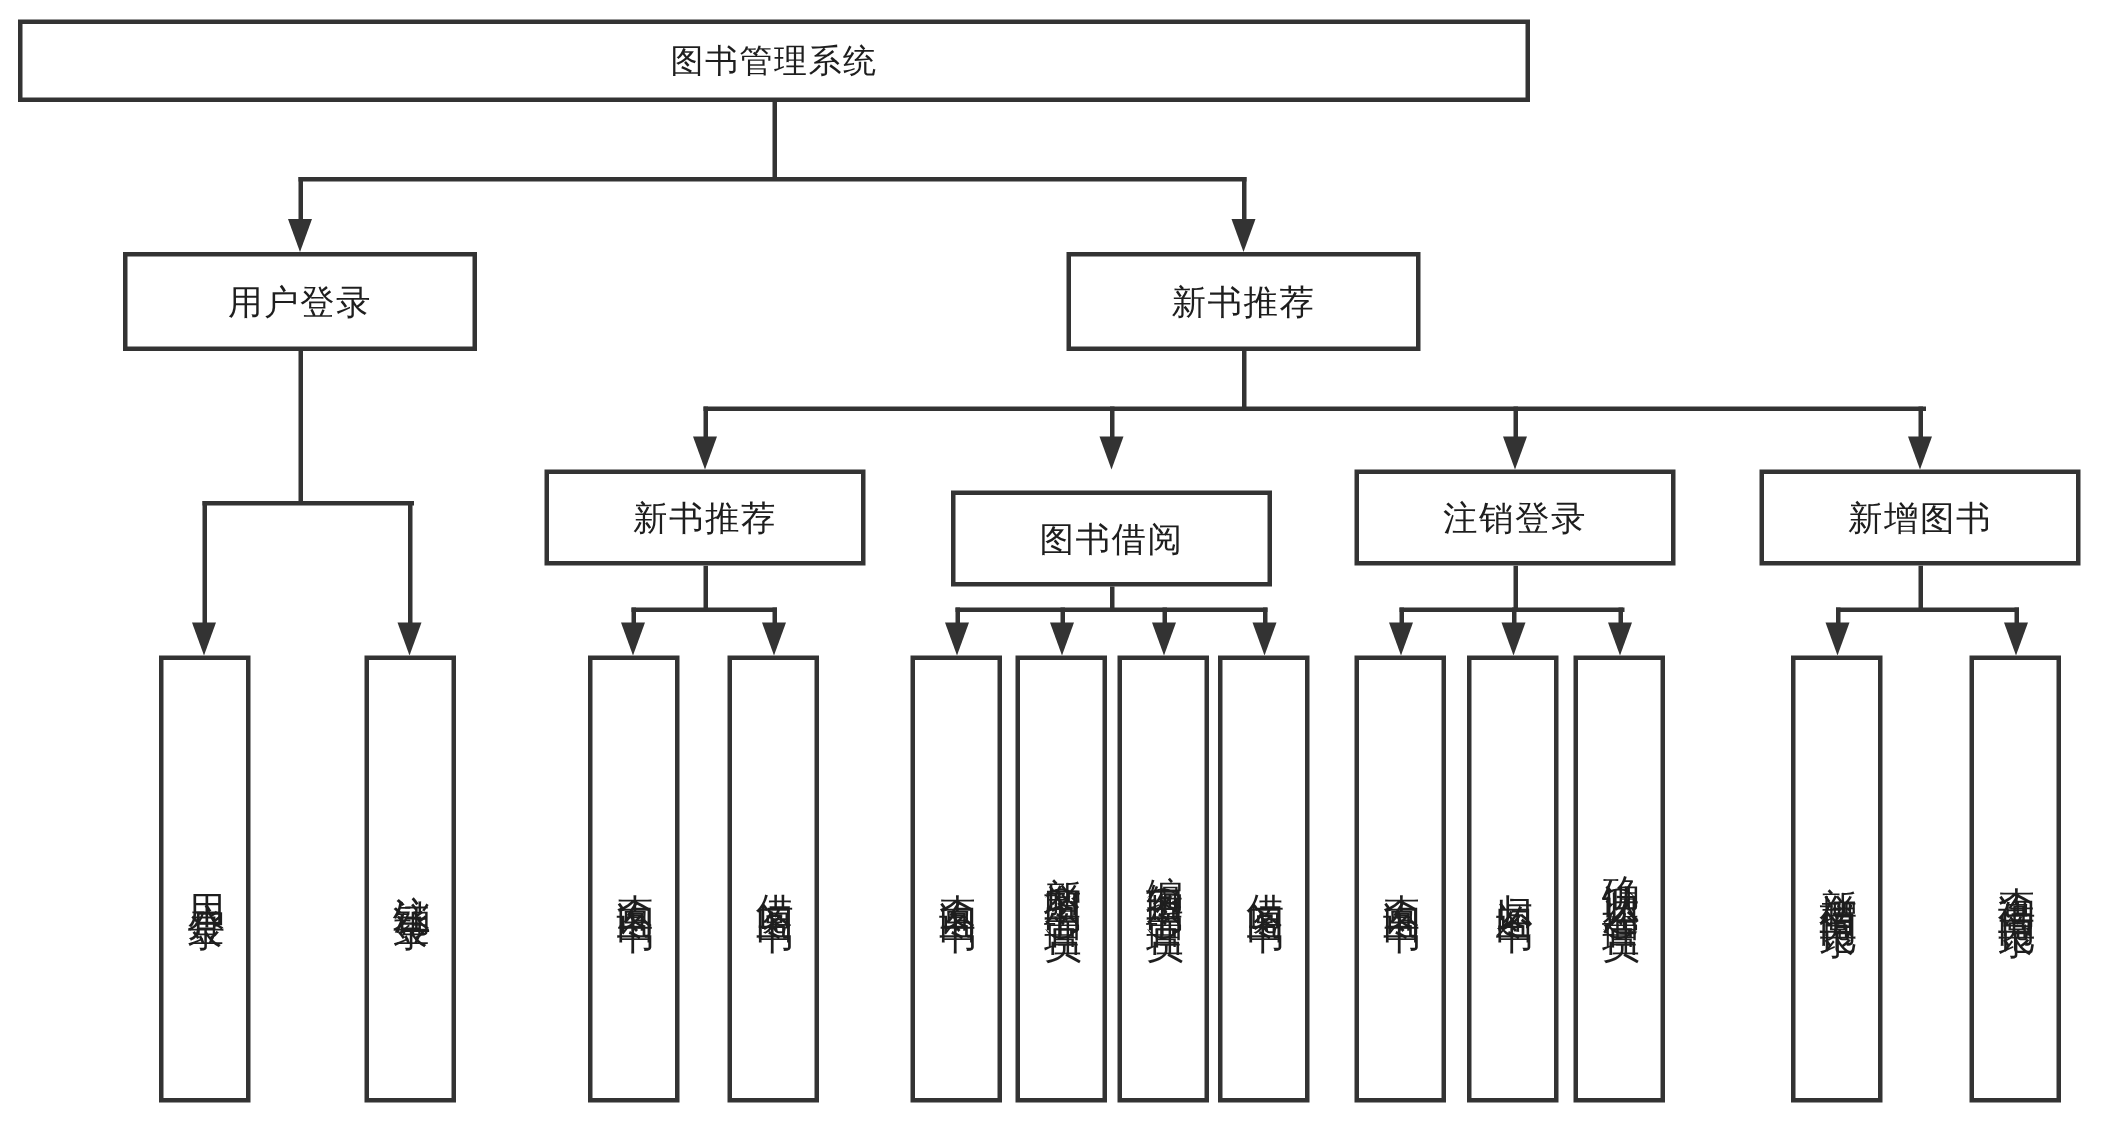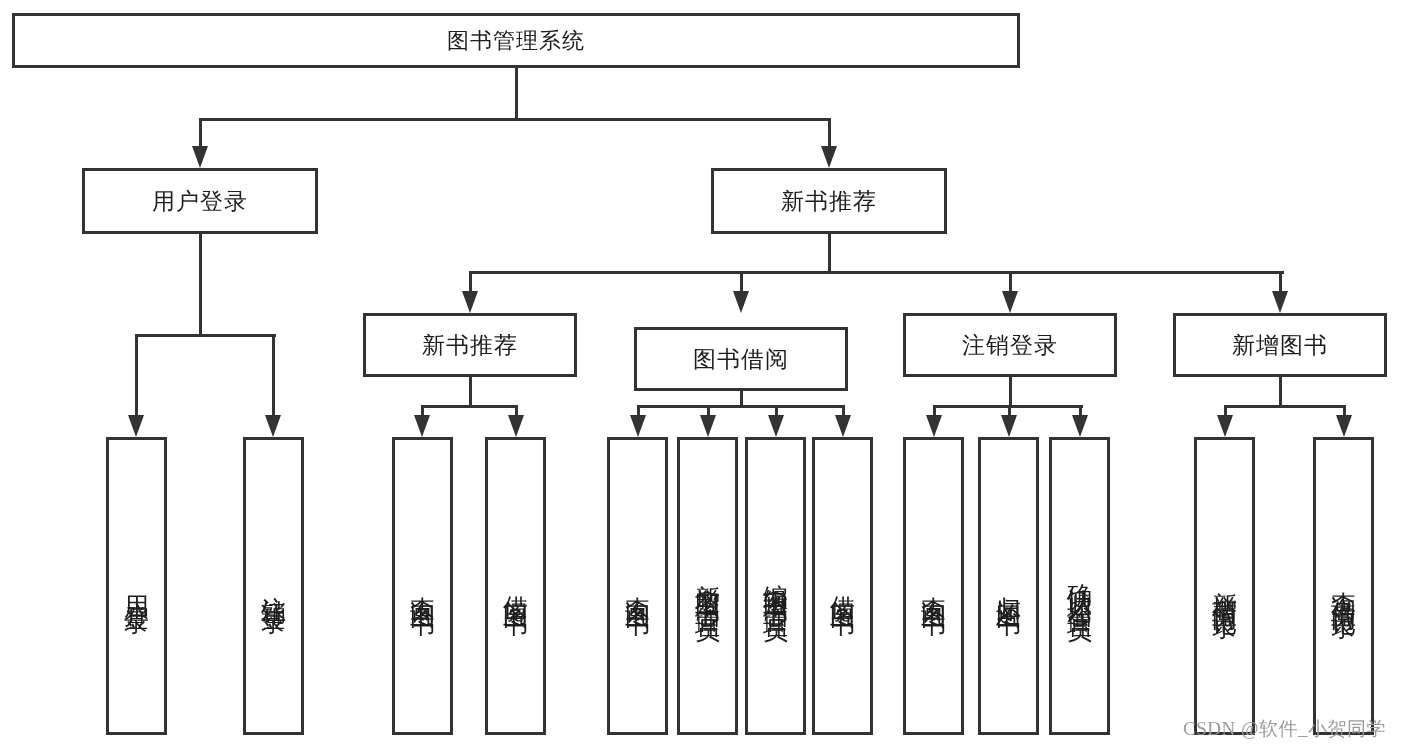--- a/index.html
+++ b/index.html
@@ -133,15 +133,14 @@
   <div class="leaf" style="left:745px;top:437px;width:61px;height:298px">编辑图书（管理员）</div>
   <div class="leaf" style="left:812px;top:437px;width:61px;height:298px">借阅图书</div>
 
   <div class="leaf" style="left:903px;top:437px;width:61px;height:298px">查询图书</div>
   <div class="leaf" style="left:978px;top:437px;width:61px;height:298px">归还图书</div>
   <div class="leaf" style="left:1049px;top:437px;width:61px;height:298px">确认归还（管理员）</div>
 
   <div class="leaf" style="left:1194px;top:437px;width:61px;height:298px">新增借阅记录</div>
   <div class="leaf" style="left:1313px;top:437px;width:61px;height:298px">查询借阅记录</div>
 
-  <div class="watermark">CSDN @软件_小贺同学</div>
 
 </div>
 
 </body></html>

